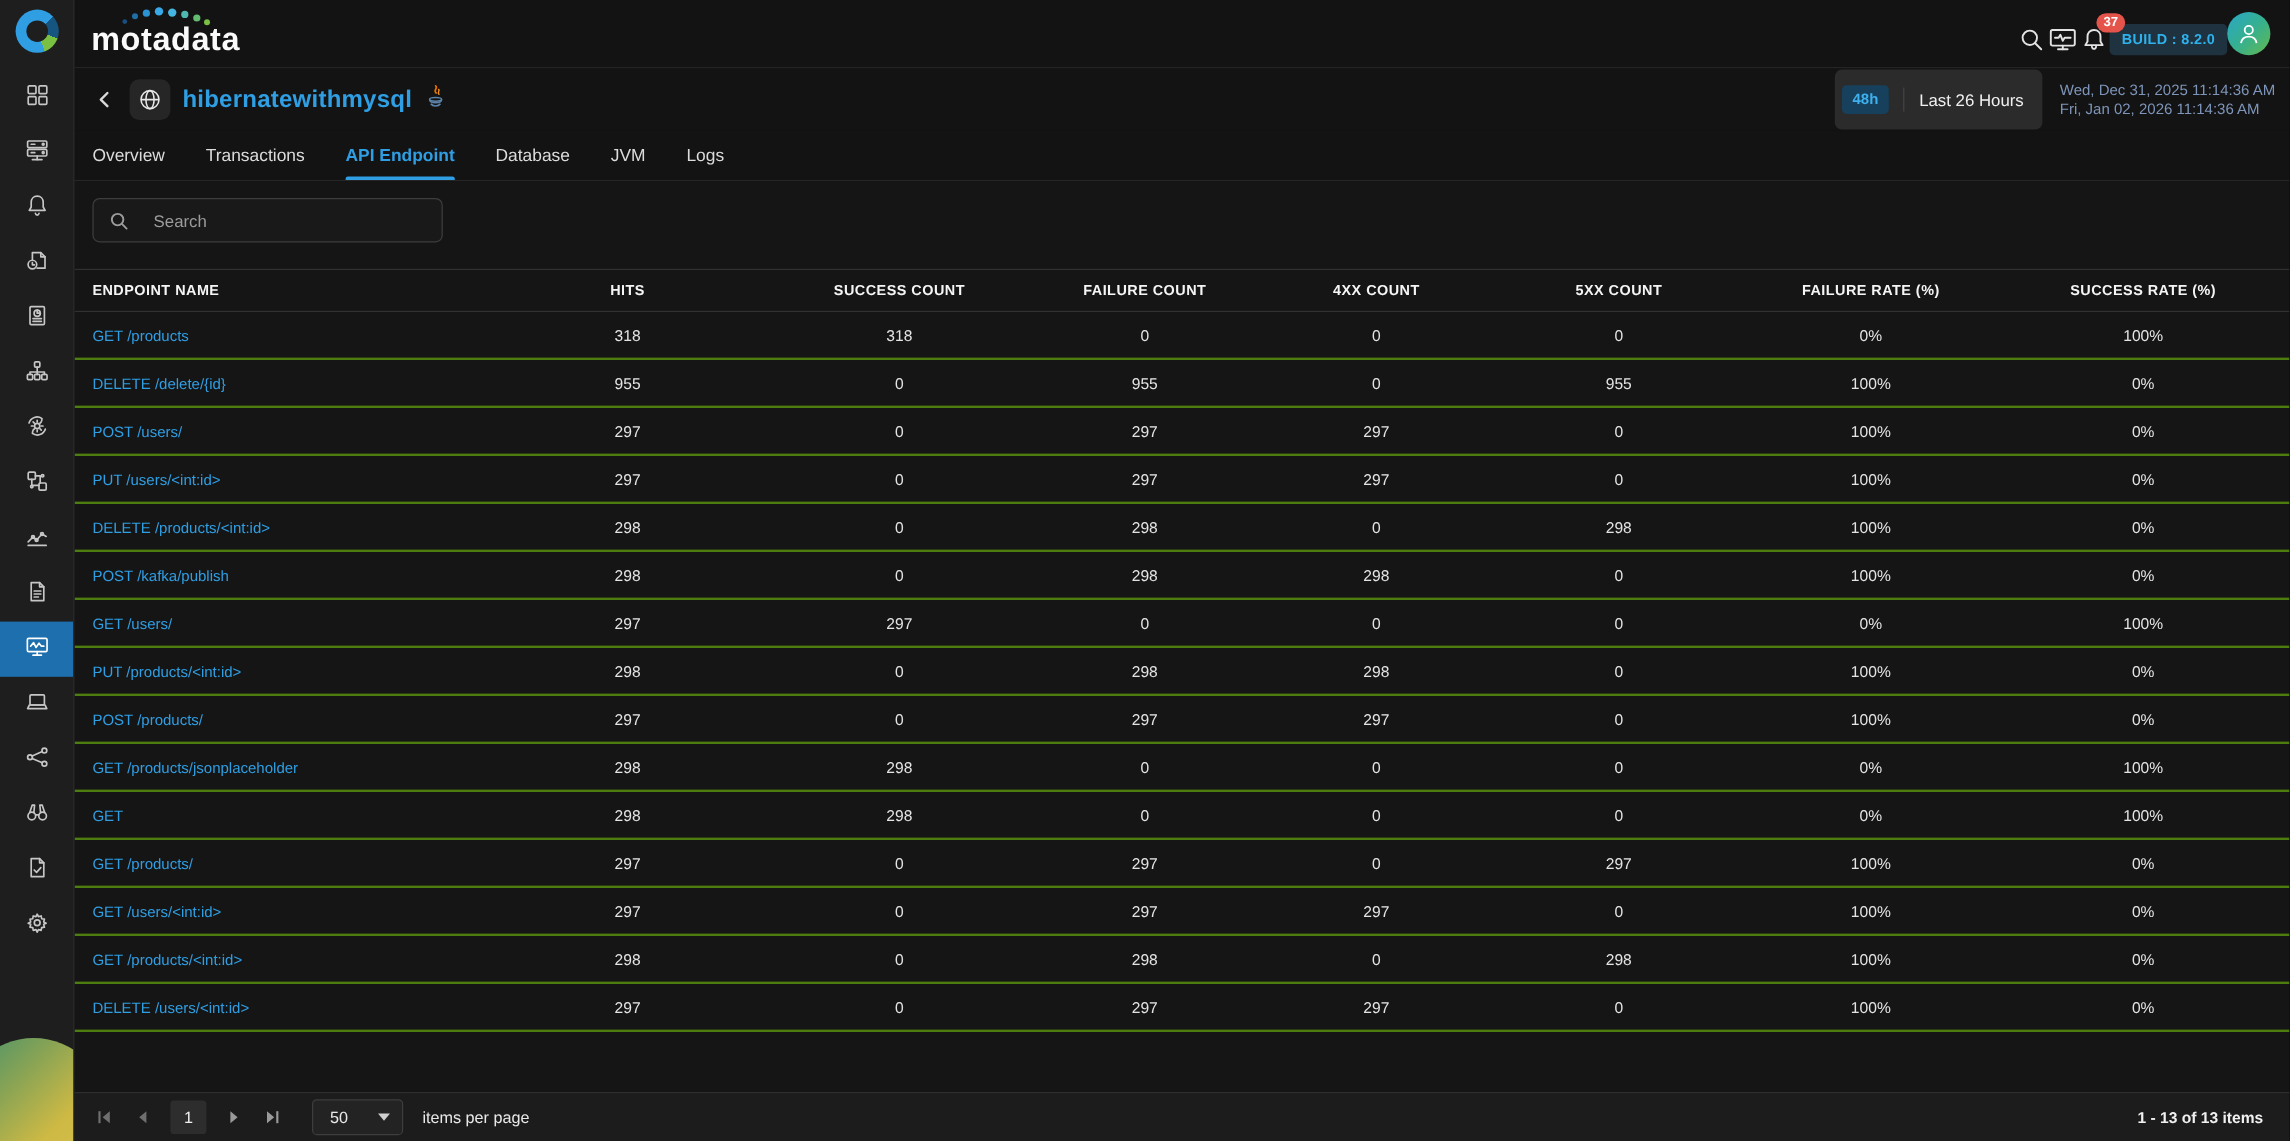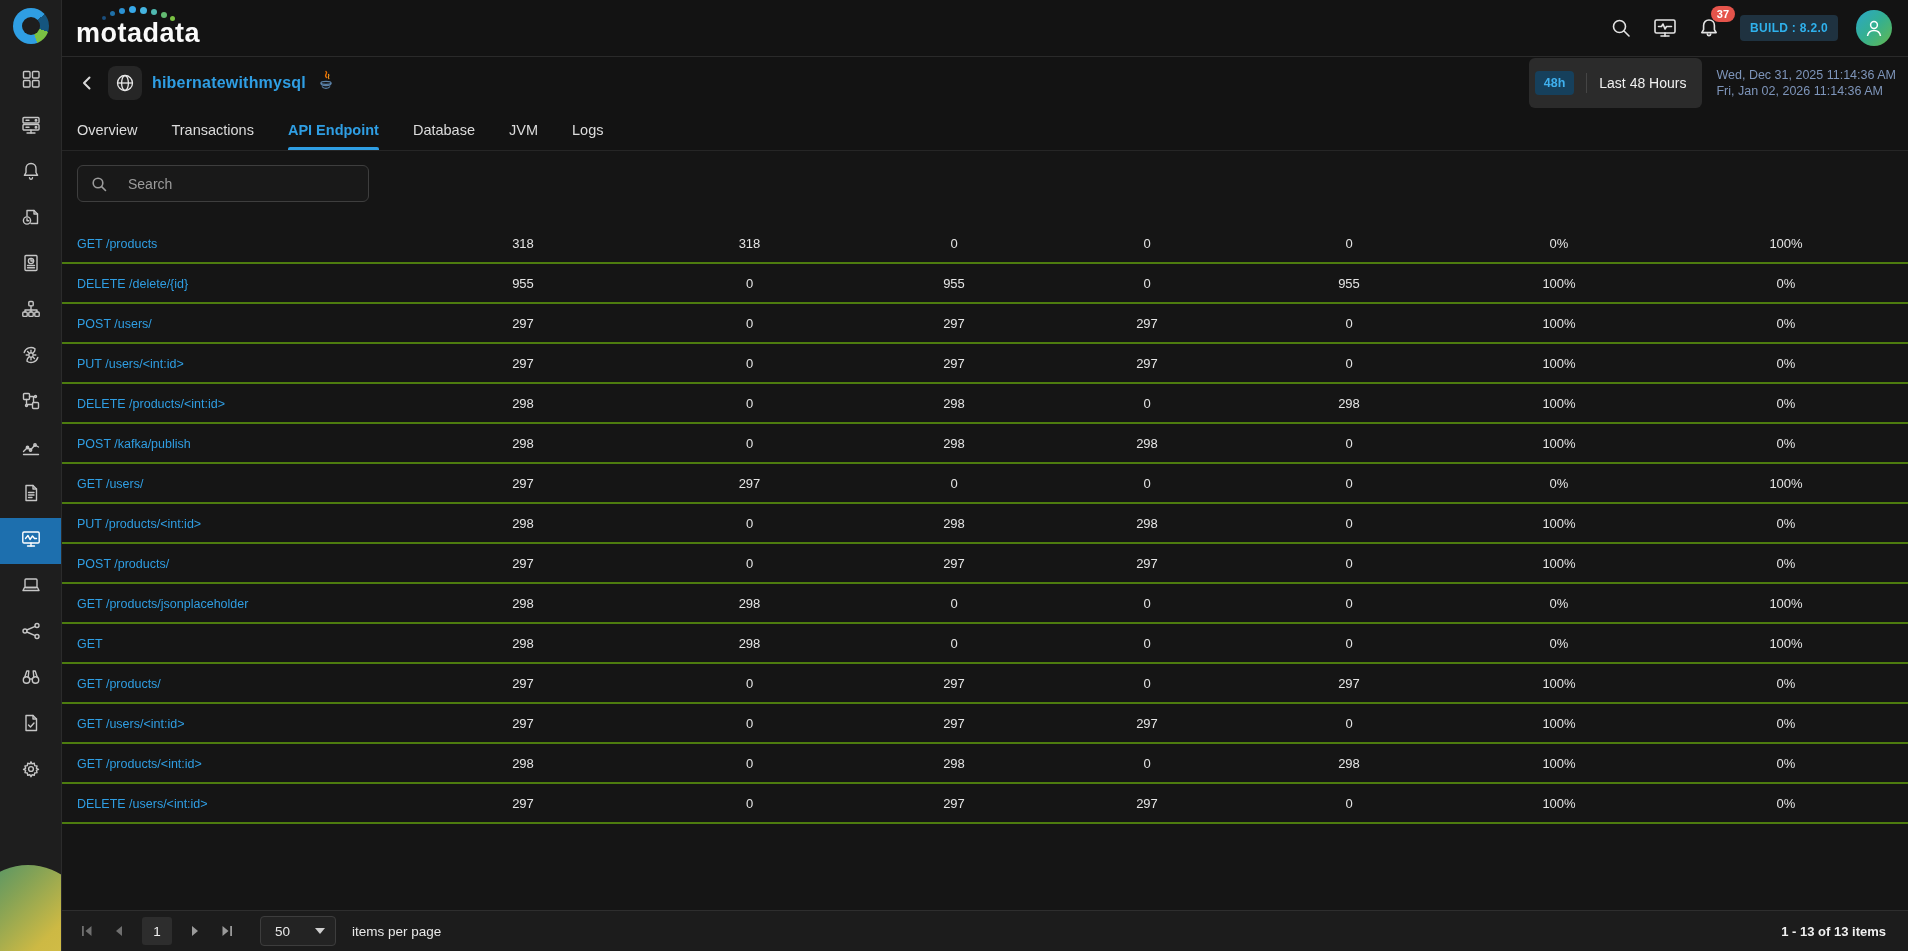--- a/index.html
+++ b/index.html
@@ -24,21 +24,21 @@
 
   
   .main { flex:1; display:flex; flex-direction:column; background:#131313; height:951px; }
 
   
   .topbar { height:57px; display:flex; align-items:center; justify-content:space-between;
     padding:0 16px 0 14px; border-bottom:1px solid #2a2a2a; background:#131313; }
   .wordmark { position:relative; color:#fafafa; font-size:27px; font-weight:700;
     letter-spacing:0.5px; padding-top:10px; }
   .wm-dots span { position:absolute; border-radius:50%; }
-  .topbar-actions { display:flex; align-items:center; gap:18px; }
+  .topbar-actions { display:flex; align-items:flex-end; }
   .tb-icon { width:26px; height:26px; display:flex; align-items:center; justify-content:center; cursor:pointer; }
   .tb-icon svg { stroke:#e3e3e3; fill:none; stroke-width:1.6; stroke-linecap:round; stroke-linejoin:round; }
   .bell-wrap { position:relative; }
   .badge-count { position:absolute; top:-9px; right:-13px; background:#e5544b; color:#fff;
     font-size:11px; font-weight:700; border-radius:9px; padding:2px 6px; line-height:1.1; }
   .build-badge { background:#1f3240; color:#2fb1ec; font-size:12px; font-weight:700;
     padding:6px 10px; border-radius:4px; letter-spacing:0.3px; }
   .avatar { width:36px; height:36px; border-radius:50%;
     background:linear-gradient(135deg, #2aa7c9 0%, #35b08f 50%, #64b84e 100%);
     display:flex; align-items:center; justify-content:center; cursor:pointer; }
@@ -46,21 +46,21 @@
 
   
   .page-header { height:52px; display:flex; align-items:center; justify-content:space-between;
     padding:0 12px 0 14px; background:#131313; }
   .ph-left { display:flex; align-items:center; gap:10px; }
   .back-btn { width:22px; height:22px; display:flex; align-items:center; justify-content:center; cursor:pointer; }
   .back-btn svg { stroke:#d9d9d9; fill:none; stroke-width:2; stroke-linecap:round; stroke-linejoin:round; }
   .globe-btn { width:34px; height:34px; border-radius:8px; background:#262626;
     display:flex; align-items:center; justify-content:center; cursor:pointer; }
   .globe-btn svg { stroke:#e8e8e8; fill:none; stroke-width:1.3; }
-  .page-title { color:#2f9ee3; font-size:16px; font-weight:700; letter-spacing:0.2px; }
+  .page-title { color:#2f9ee3; font-size:20px; font-weight:700; letter-spacing:0.2px; }
   .java-ico { margin-left:2px; }
   .ph-right { display:flex; align-items:center; gap:14px; }
   .range-pill { display:flex; align-items:center; height:50px; background:#2b2b2b;
     border-radius:6px; padding:0 16px 0 6px; cursor:pointer; }
   .range-chip { background:#16405c; color:#3fb0ee; font-size:12.5px; font-weight:700;
     padding:5px 9px; border-radius:4px; }
   .range-div { width:1px; height:20px; background:#454545; margin:0 12px; }
   .range-label { color:#f0f0f0; font-size:14px; }
   .date-block { text-align:left; color:#7e95ba; font-size:12.5px; line-height:1.3; }
 
@@ -318,21 +318,21 @@
               <path d="M10.5 4.5c1.5 1.3-1.5 2.3 0.3 4" stroke="#f0931e" fill="none" stroke-width="1.2" stroke-linecap="round"></path>
               <path d="M3 13c0 1.6 2.2 2.6 5 2.6s5-1 5-2.6" stroke="#5b82a8" fill="none" stroke-width="1.3"></path>
               <path d="M4 16.5c0.8 1.2 2.2 1.8 4 1.8s3.2-0.6 4-1.8" stroke="#5b82a8" fill="none" stroke-width="1.3"></path>
               <ellipse cx="8" cy="12.8" rx="5" ry="1.5" stroke="#5b82a8" fill="none" stroke-width="1.3"></ellipse>
             </svg></div>
       </div>
       <div class="ph-right">
         <div class="range-pill">
           <span class="range-chip">48h</span>
           <span class="range-div"></span>
-          <span class="range-label">Last 48 Hours</span>
+          <span class="range-label">Last 26 Hours</span>
         </div>
         <div class="date-block">
           <div>Wed, Dec 31, 2025 11:14:36 AM</div>
           <div>Fri, Jan 02, 2026 11:14:36 AM</div>
         </div>
       </div>
     </div>
 
     <div class="tabs">
       <div class="tab">Overview</div>
@@ -346,20 +346,30 @@
     <div class="content">
       <div class="searchbox">
         <svg width="18" height="18" viewBox="0 0 18 18">
             <circle cx="8" cy="8" r="4.8"></circle>
             <line x1="11.6" y1="11.6" x2="15.5" y2="15.5"></line>
           </svg>
         <input type="text" placeholder="Search" style="">
       </div>
 
       <div class="table">
+        <div class="grid-row thead">
+          <div class="th first">ENDPOINT NAME</div>
+          <div class="th">HITS</div>
+          <div class="th">SUCCESS COUNT</div>
+          <div class="th">FAILURE COUNT</div>
+          <div class="th">4XX COUNT</div>
+          <div class="th">5XX COUNT</div>
+          <div class="th">FAILURE RATE (%)</div>
+          <div class="th">SUCCESS RATE (%)</div>
+        </div>
         <div id="table-rows">
   <div class="grid-row trow">
     <div class="cell endpoint"><a class="elink">GET /products</a></div>
     <div class="cell">318</div>
     <div class="cell">318</div>
     <div class="cell">0</div>
     <div class="cell">0</div>
     <div class="cell">0</div>
     <div class="cell">0%</div>
     <div class="cell">100%</div>

